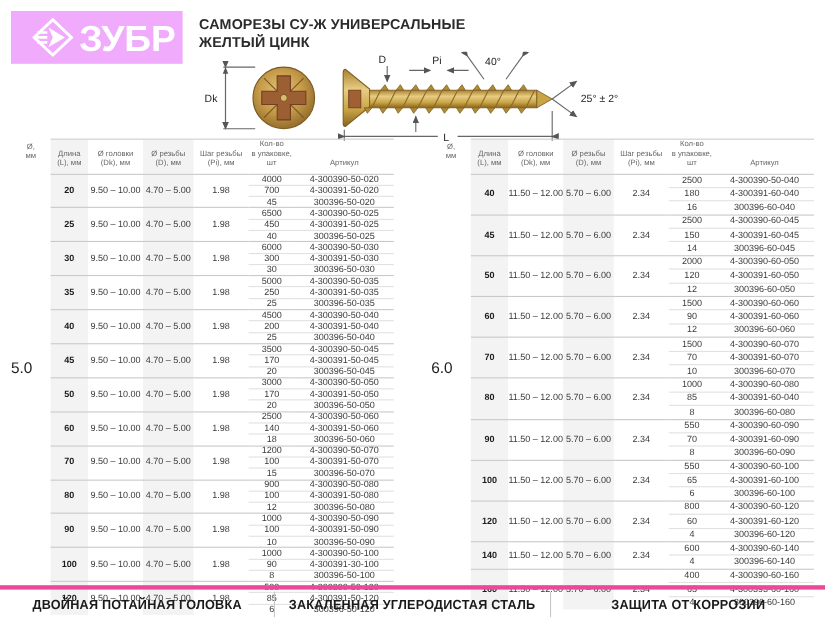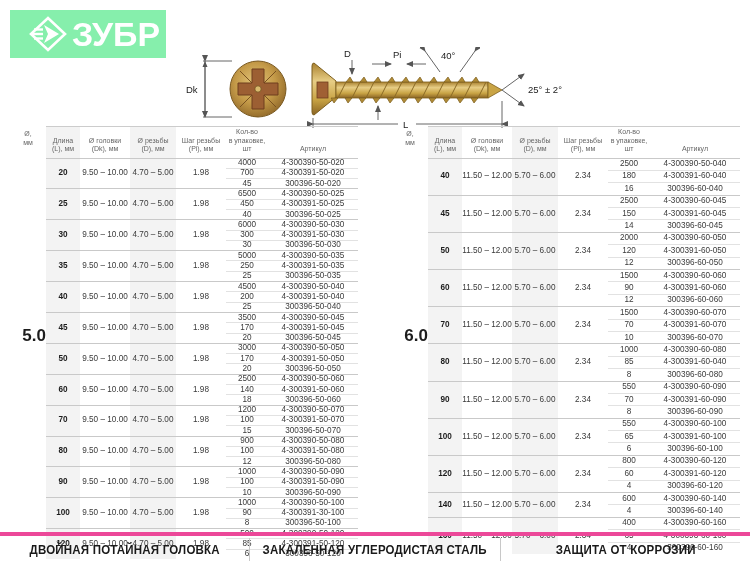--- a/index.html
+++ b/index.html
@@ -2,36 +2,36 @@
 <html><head>
 <meta charset="utf-8">
 <style>
   html,body{margin:0;padding:0;}
   body{
     width:750px;height:563px;position:relative;background:#fff;overflow:hidden;
     font-family:"Liberation Sans", sans-serif;color:#333;
     -webkit-font-smoothing:antialiased;
   }
   
-  .logo{position:absolute;left:10px;top:10px;width:156px;height:48px;background:#86efac;}
+  .logo{position:absolute;left:10px;top:10px;width:156px;height:48px;background:#f0abfc;}
   .logo svg{display:block;}
   
   .title{position:absolute;left:181px;top:13px;font-size:13px;font-weight:bold;
          color:#2b2b2b;line-height:17px;letter-spacing:.1px;}
   
   .diagram{position:absolute;left:180px;top:47px;width:430px;height:90px;}
   .dim-text{font-size:9.5px;fill:#222;font-family:"Liberation Sans",sans-serif;}
   
   .tblwrap{position:absolute;top:126px;width:352px;height:410px;}
   .tblwrap.left{left:10px;}
   .tblwrap.right{left:392px;}
   .dia-head{position:absolute;left:0;top:4px;width:36px;text-align:center;
             font-size:7px;color:#666;line-height:8.5px;}
-  .dia-label{position:absolute;left:0;top:200px;width:36px;text-align:right;
-             font-size:17px;font-weight:bold;color:#1d1d1d;}
+  .dia-label{position:absolute;left:0;top:200px;width:36px;text-align:left;
+             font-size:14px;font-weight:normal;color:#1d1d1d;}
   table.spec{position:absolute;left:36px;top:0;width:312px;border-collapse:collapse;
              table-layout:fixed;font-size:8.2px;color:#3a3a3a;}
   table.spec th{font-weight:normal;color:#666;font-size:7px;line-height:8.5px;
                 padding:1px 0 4px;vertical-align:bottom;border-top:1px solid #ccc;}
   table.spec td{padding:0;line-height:1;vertical-align:middle;text-align:center;}
   .t50 td{height:9.3px;}
   .t60 td{height:11.4px;}
   td.len{font-weight:bold;color:#1d1d1d;}
   td.qty{text-align:right;padding-right:5px;}
   td.art{text-align:right;padding-right:4px;white-space:nowrap;}
@@ -59,20 +59,22 @@
       <line x1="24" y1="19.5" x2="33" y2="19.5"></line>
       <line x1="22" y1="24" x2="33" y2="24"></line>
       <line x1="24" y1="28.5" x2="33" y2="28.5"></line>
     </g>
     <path d="M34 15 L49 24 L34 33 L38 24 Z" fill="#fff"></path>
     <text x="62" y="36" font-family="Liberation Sans, sans-serif" font-weight="bold" font-size="33" fill="#fff" textLength="88" lengthAdjust="spacingAndGlyphs">ЗУБР</text>
   </svg>
 </div>
 
 <div class="title">
+  <div>САМОРЕЗЫ СУ-Ж УНИВЕРСАЛЬНЫЕ</div>
+  <div>ЖЕЛТЫЙ ЦИНК</div>
 </div>
 
 <div class="diagram">
 <svg width="430" height="90" viewBox="0 0 430 90">
   <defs>
     <radialGradient id="headGrad" cx="45%" cy="40%" r="65%">
       <stop offset="0%" stop-color="#e3c67c"></stop>
       <stop offset="55%" stop-color="#c49a48"></stop>
       <stop offset="100%" stop-color="#8d6527"></stop>
     </radialGradient>

